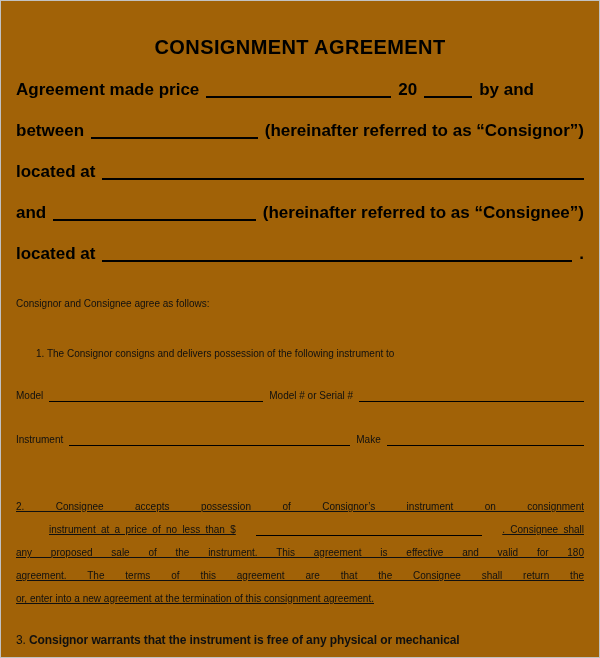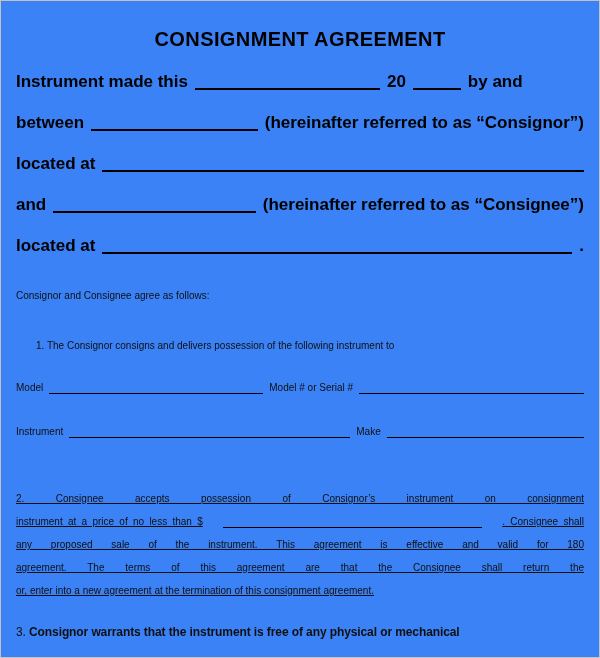--- a/index.html
+++ b/index.html
@@ -1,22 +1,22 @@
 <!DOCTYPE html>
 <html><head>
 <meta charset="utf-8">
 <style>
   html,body { margin:0; padding:0; background:#ffffff; }
   .page {
     box-sizing: border-box;
     width: 600px;
     height: 658px;
-    background: #3b82f6;
+    background: #a16207;
     border: 1px solid #c2c2c2;
-    padding: 4px 15px;
+    padding: 12px 15px;
     overflow: hidden;
     font-family: "Liberation Sans", sans-serif;
     color: #000000;
   }
 
   
   .title {
     margin-top: 24px;
     text-align: center;
     font-weight: 700;
@@ -49,36 +49,36 @@
   .frow > span { line-height: 20px; white-space: nowrap; }
   .f-instrument { margin-top: 24px; }
   .f-model { margin-top: 22px; }
   .thin { border-bottom-width: 1px; top: 3px; }
   .b-instr { width: 281px; }
   .b-model { width: 214px; }
 
   .para2 { margin-top: 45px; text-decoration: underline; }
   .para2 .jline { line-height: 23px; text-align: justify; text-align-last: justify; }
   .para2 .plain { line-height: 23px; text-align: left; }
-  .price { column-gap: 20px; }
+  .price { column-gap: 20px; margin-left: 33px; }
   .price > span { line-height: 23px; word-spacing: 2.5px; }
 
   .c3 { margin-top: 20px; line-height: 20px; white-space: nowrap; font-size: 12px; letter-spacing: -0.1px; }
   .c3 .boldpart { font-weight: 700; }
 </style>
 </head>
 <body>
 
 <div class="page">
 
   <div class="title">CONSIGNMENT AGREEMENT</div>
 
   <div class="intro">
     <div class="irow">
-      <span>Instrument made this</span>
+      <span>Agreement made price</span>
       <span class="blank b-date"></span>
       <span>20</span>
       <span class="blank b-year"></span>
       <span>by and</span>
     </div>
     <div class="irow">
       <span>between</span>
       <span class="blank b-grow"></span>
       <span>(hereinafter referred to as “Consignor”)</span>
     </div>

